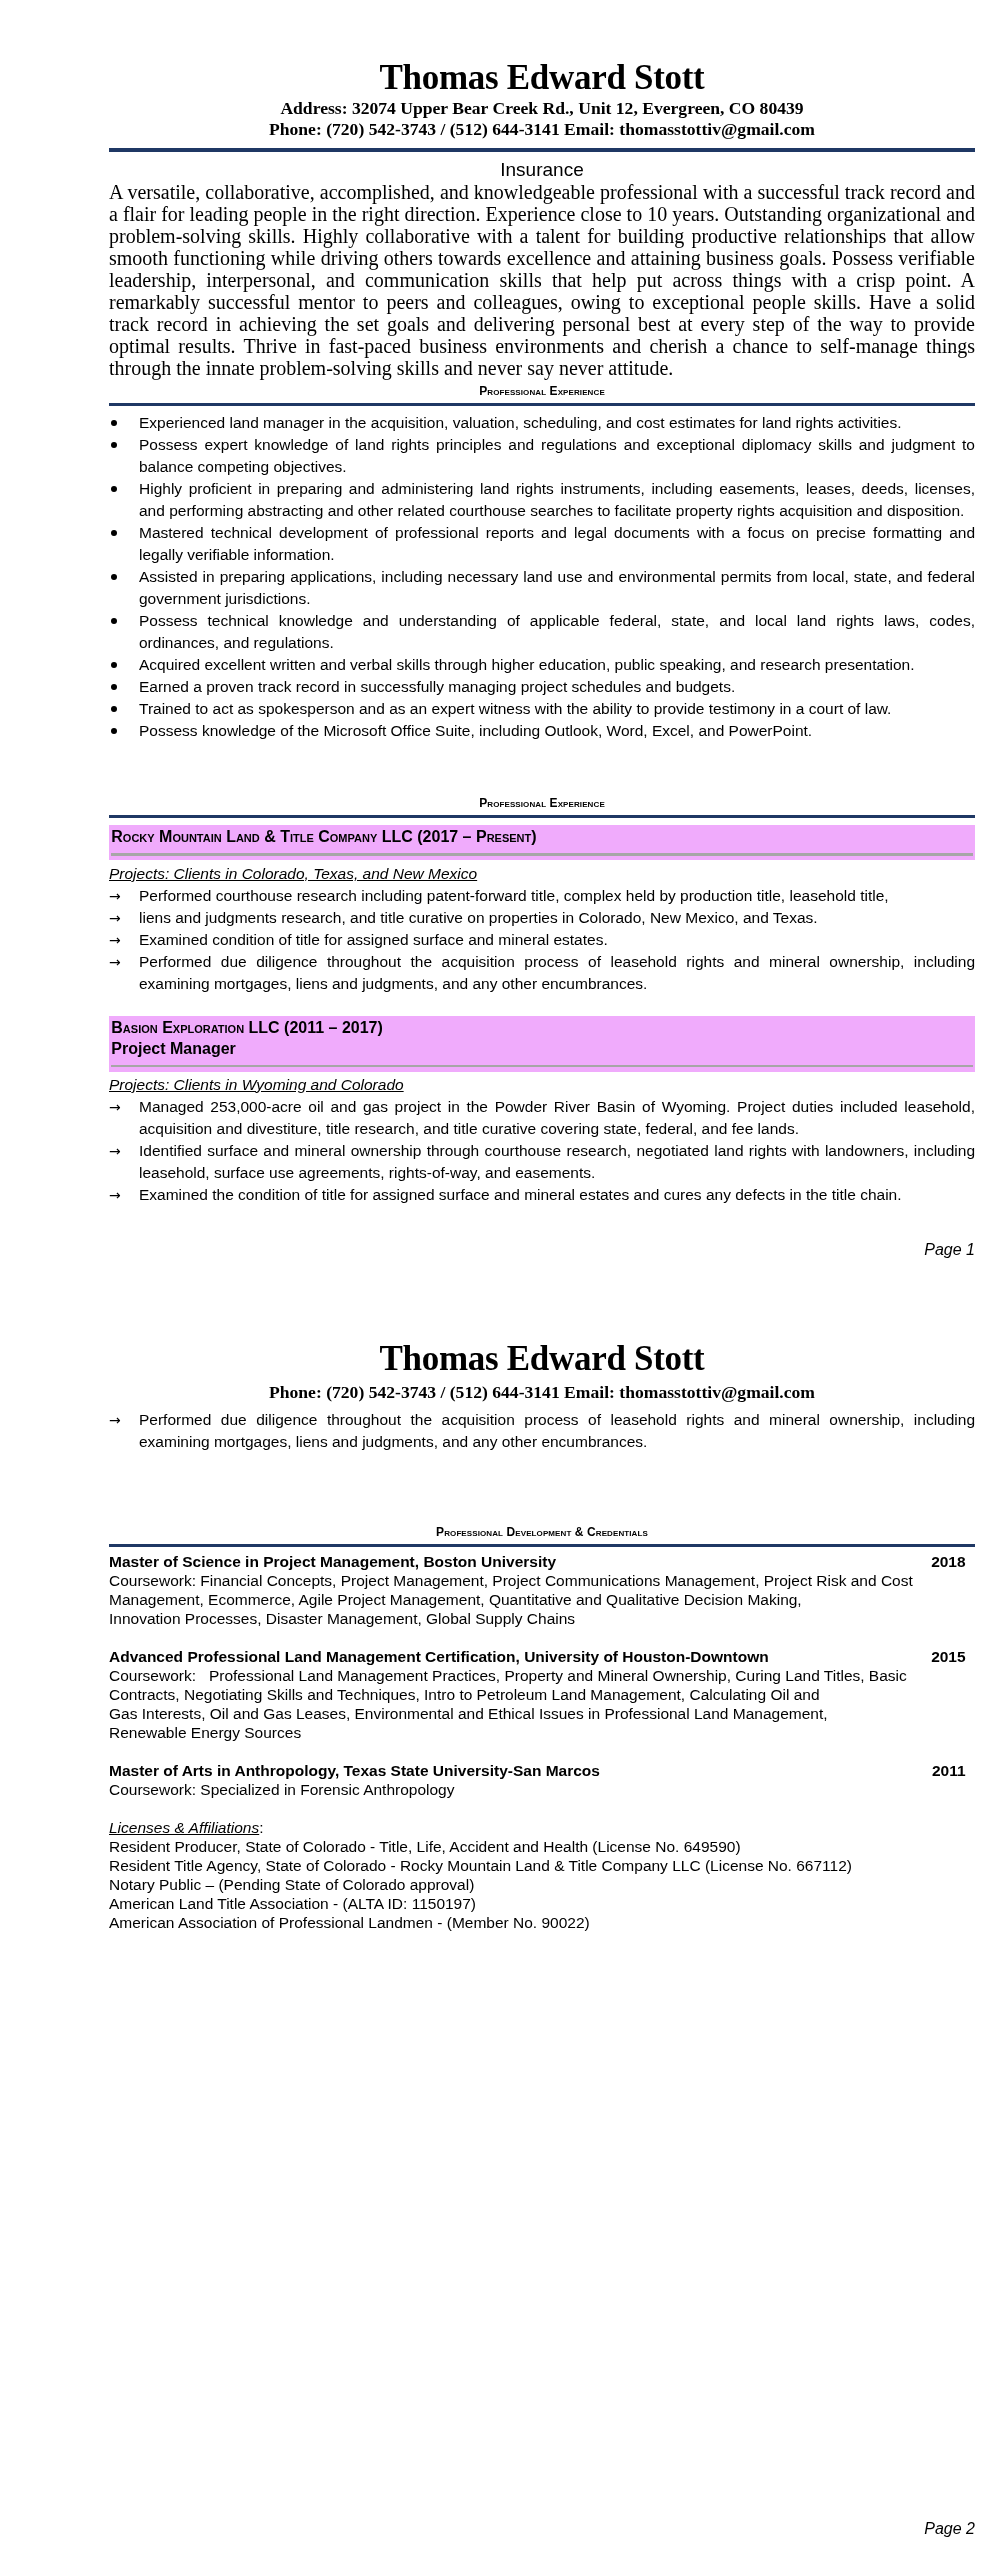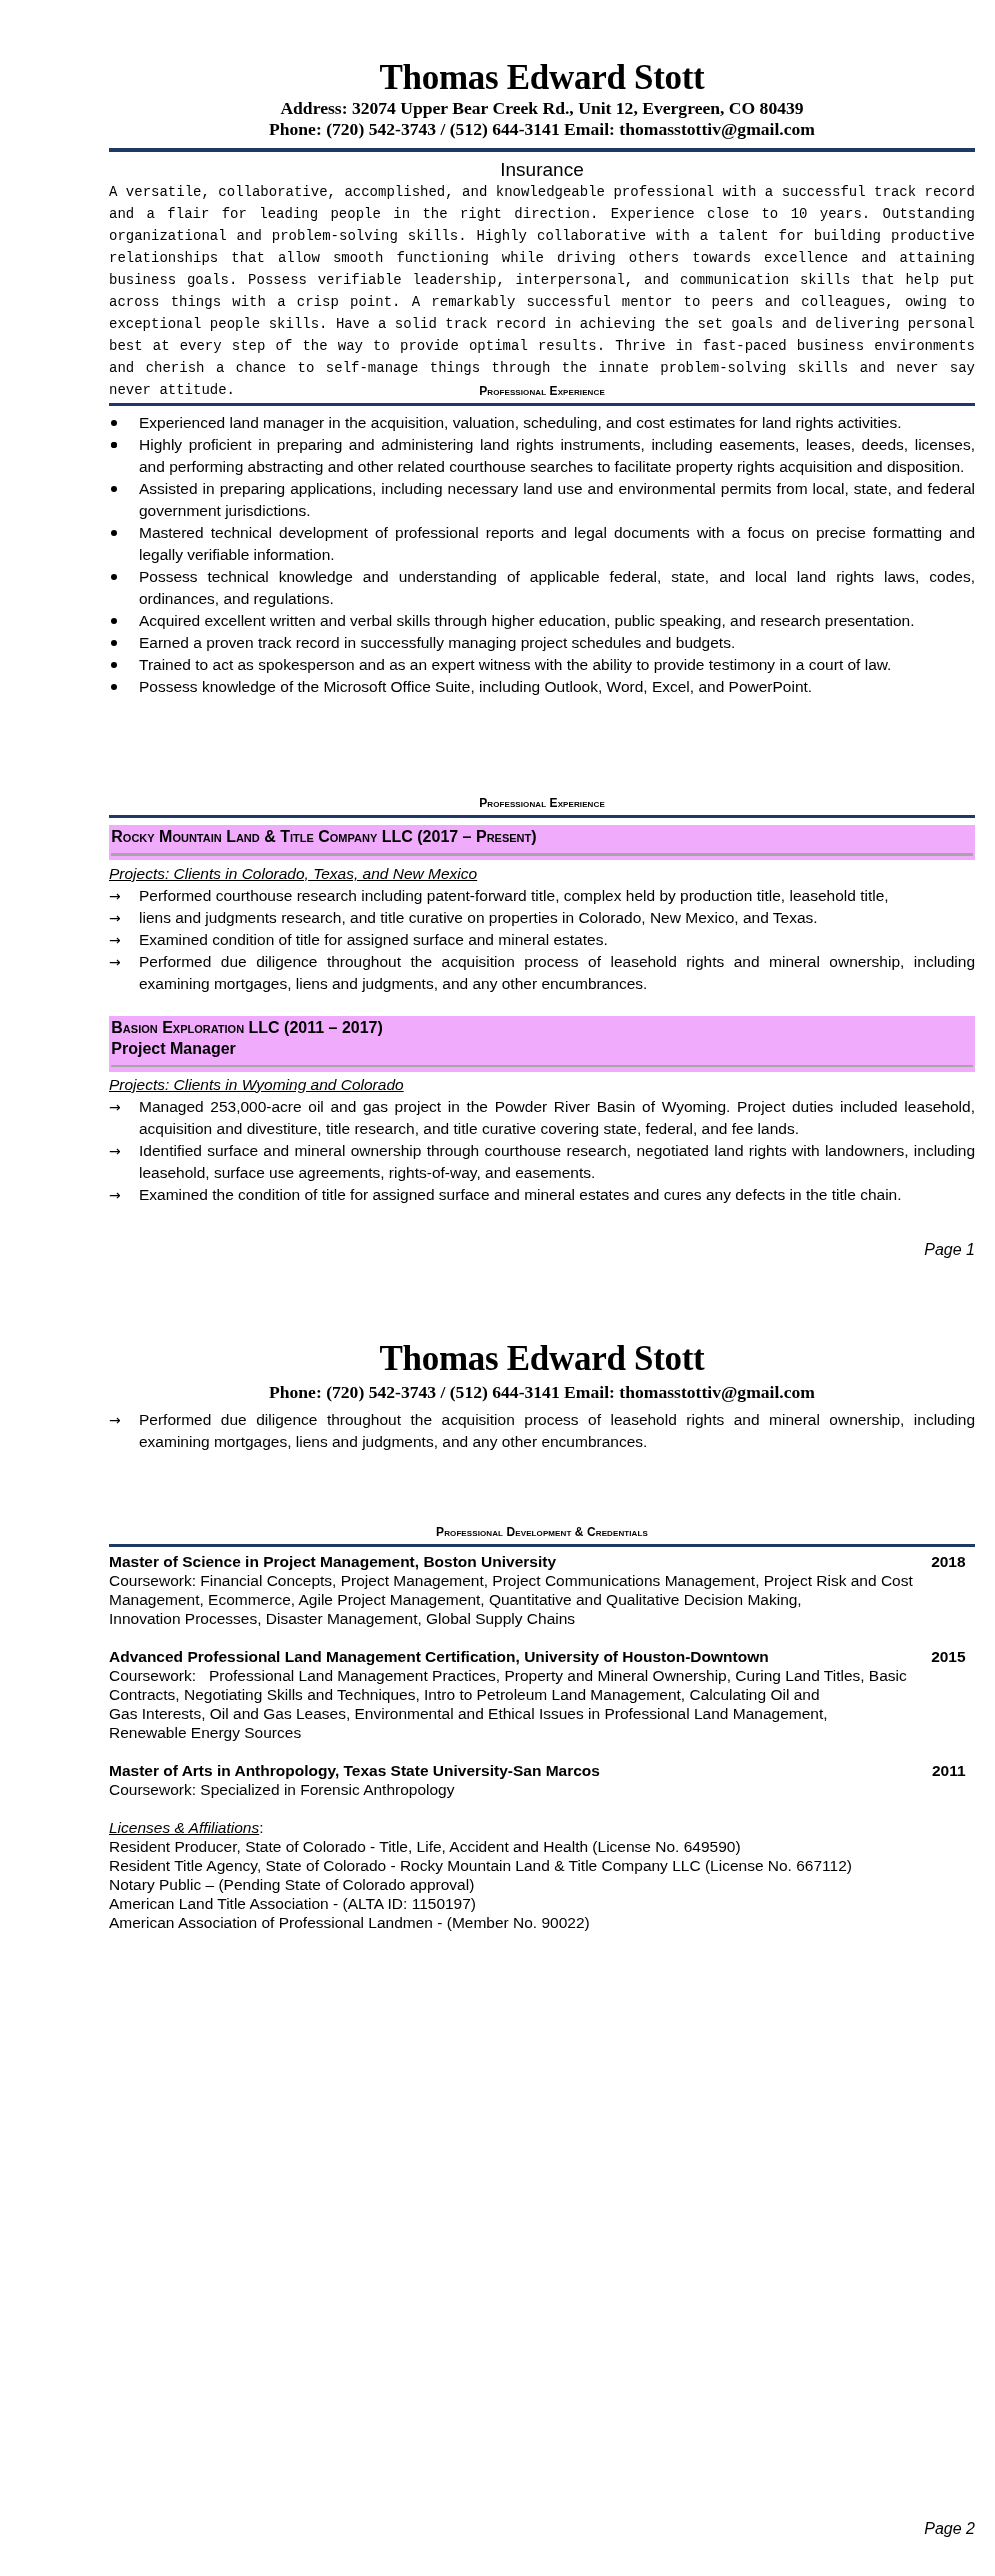--- a/index.html
+++ b/index.html
@@ -6,21 +6,21 @@
   body { width: 995px; height: 2576px; position: relative; overflow: hidden; color: #000; }
   .page { position: absolute; left: 0; width: 995px; margin-left: 43px; }
   .content { position: absolute; left: 66px; width: 866px; }
 
   .name { font-family: "Liberation Serif", serif; font-weight: bold; font-size: 35px; text-align: center; line-height: 37px; letter-spacing: -0.3px; }
   .contact { font-family: "Liberation Serif", serif; font-weight: bold; font-size: 17.6px; text-align: center; line-height: 21px; }
   .rule-blue { height: 3.5px; background: #1f3864; }
   .rule-blue-thin { height: 2.9px; background: #1f3864; }
 
   .objective { font-family: "Liberation Sans", sans-serif; font-size: 19px; text-align: center; line-height: 23.4px; }
-  .summary { font-family: Liberation Mono, monospace; font-size: 14px; line-height: 22px; text-align: justify; margin: 0; }
+  .summary { font-family: Liberation Serif, serif; font-size: 20px; line-height: 22px; text-align: justify; margin: 0; }
 
   .section-title { font-family: "Liberation Sans", sans-serif; font-weight: bold; font-size: 12px; text-align: center; line-height: 19px; font-variant: small-caps; letter-spacing: 0.1px; }
 
   ul.bullets { list-style: none; margin: 0; padding: 0; }
   ul.bullets li { position: relative; padding-left: 30px; font-family: "Liberation Sans", sans-serif; font-size: 15.5px; line-height: 22px; text-align: justify; }
   ul.bullets li .mark { position: absolute; left: 0; top: 0; width: 17.6px; }
   .dot { display: inline-block; width: 5.9px; height: 5.9px; border-radius: 50%; background: #000; vertical-align: middle; margin-left: 2.3px; margin-top: -2.3px; }
 
   .job-box { background: #f0abfc; padding: 1.2px 2.3px 4.7px 2.3px; }
   .job-company { font-family: "Liberation Sans", sans-serif; font-weight: bold; font-size: 16px; line-height: 21px; font-variant: small-caps; }
@@ -51,24 +51,24 @@
   <div class="content" style="top:158px;">
     <div class="objective">Insurance</div>
     <p class="summary" style="margin-top:0px;">A versatile, collaborative, accomplished, and knowledgeable professional with a successful track record and a flair for leading people in the right direction. Experience close to 10 years. Outstanding organizational and problem-solving skills. Highly collaborative with a talent for building productive relationships that allow smooth functioning while driving others towards excellence and attaining business goals. Possess verifiable leadership, interpersonal, and communication skills that help put across things with a crisp point. A remarkably successful mentor to peers and colleagues, owing to exceptional people skills. Have a solid track record in achieving the set goals and delivering personal best at every step of the way to provide optimal results. Thrive in fast-paced business environments and cherish a chance to self-manage things through the innate problem-solving skills and never say never attitude.</p>
   </div>
 
   <div class="content" style="top:382px;">
     <div class="section-title">Professional Experience</div>
     <div class="rule-blue-thin" style="margin-top:2.3px; margin-bottom:5.9px;"></div>
     <ul class="bullets" id="skills-list">
         <li><span class="mark"><span class="dot"></span></span><span>Experienced land manager in the acquisition, valuation, scheduling, and cost estimates for land rights activities.</span></li>
-        <li><span class="mark"><span class="dot"></span></span></li>
+        <li><span class="mark"><span class="dot"></span></span><span>Possess expert knowledge of land rights principles and regulations and exceptional diplomacy skills and judgment to balance competing objectives.</span></li>
         <li><span class="mark"><span class="dot"></span></span><span>Highly proficient in preparing and administering land rights instruments, including easements, leases, deeds, licenses, and performing abstracting and other related courthouse searches to facilitate property rights acquisition and disposition.</span></li>
+        <li><span class="mark"><span class="dot"></span></span><span>Mastered technical development of professional reports and legal documents with a focus on precise formatting and legally verifiable information.</span></li>
         <li><span class="mark"><span class="dot"></span></span><span>Assisted in preparing applications, including necessary land use and environmental permits from local, state, and federal government jurisdictions.</span></li>
-        <li><span class="mark"><span class="dot"></span></span><span>Mastered technical development of professional reports and legal documents with a focus on precise formatting and legally verifiable information.</span></li>
         <li><span class="mark"><span class="dot"></span></span><span>Possess technical knowledge and understanding of applicable federal, state, and local land rights laws, codes, ordinances, and regulations.</span></li>
         <li><span class="mark"><span class="dot"></span></span><span>Acquired excellent written and verbal skills through higher education, public speaking, and research presentation.</span></li>
         <li><span class="mark"><span class="dot"></span></span><span>Earned a proven track record in successfully managing project schedules and budgets.</span></li>
         <li><span class="mark"><span class="dot"></span></span><span>Trained to act as spokesperson and as an expert witness with the ability to provide testimony in a court of law.</span></li>
         <li><span class="mark"><span class="dot"></span></span><span>Possess knowledge of the Microsoft Office Suite, including Outlook, Word, Excel, and PowerPoint.</span></li>
       </ul>
   </div>
 
   <div class="content" style="top:794px;">
     <div class="section-title">Professional Experience</div>

